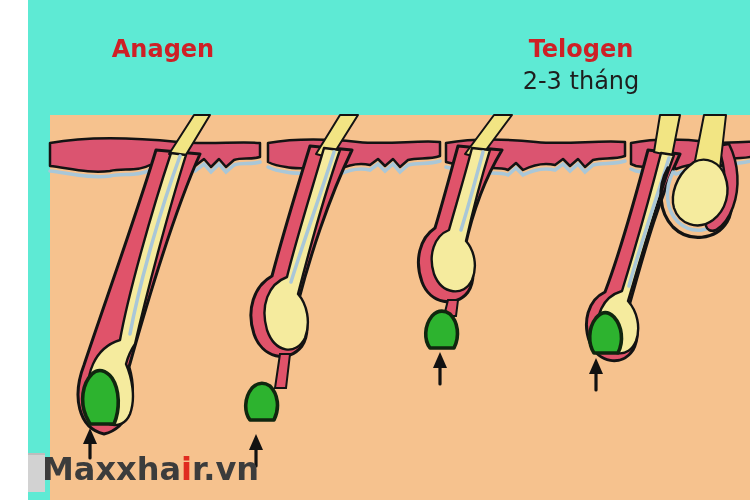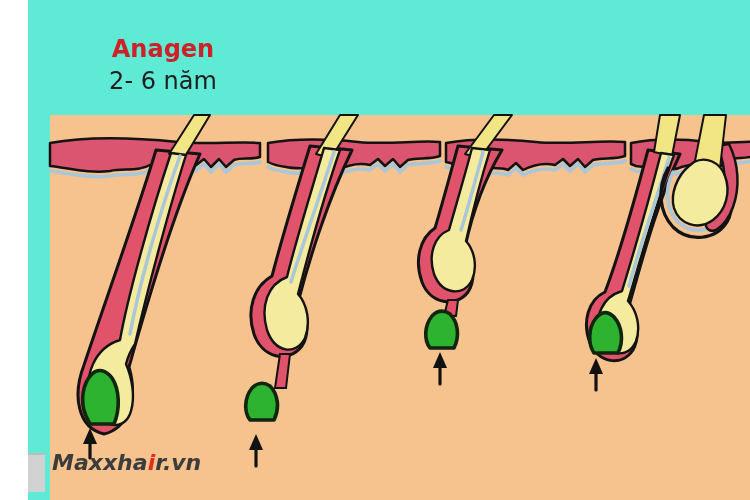--- a/index.html
+++ b/index.html
@@ -18,24 +18,23 @@
     text-align:center;line-height:1.25;
   }
   .phase-name{
     font-size:24px;font-weight:bold;color:#CE2026;
   }
   .phase-duration{
     font-size:24px;font-weight:500;color:#1E1E1E;margin-top:2px;
   }
   
   .watermark{
-    position:absolute;left:24px;top:450px;
-    font-size:22px;font-weight:bold;color:#3C3C3C;
+    position:absolute;left:14px;top:450px;
+    font-size:32px;font-weight:bold;color:#3C3C3C;
     letter-spacing:0px;
-    font-style:italic;
   }
   .watermark .accent{color:#E02B20;}
   
   .edge-artifact{
     position:absolute;left:0px;top:453px;width:17px;height:37px;
     background:#D2D2D2;border-top:2px solid #bdbdbd;
   }
   
   .skinband{fill:#DB5470;stroke:#131313;stroke-width:2.5;stroke-linejoin:round;}
   .blueline{fill:none;stroke:#A9C7D8;stroke-width:3.5;stroke-linecap:round;}
@@ -126,21 +125,24 @@
         <path class="blueline" d="M645,172 C636,190 638,210 650,222 C664,235 685,232 694,217"></path>
         <path class="skinband" d="M701,144 C711,164 712,188 705,207 C701,218 695,226 688,230 C683,232 679,230 678,226 C677,221 680,217 684,213 C693,203 698,188 696,171 C695,161 692,152 688,146 Z"></path>
         <path class="hairyellow" d="M676,115 L698,115 L692,168 L666,166 Z"></path>
         <path class="bulbyellow" d="M666,162 C678,156 692,162 697,176 C703,192 698,210 685,220 C670,231 651,224 646,208 C642,194 649,176 661,166 Z"></path>
       </g>
     </g>
   </svg>
 
   <div class="phase" style="left:50px;">
     <div class="phase-name">Anagen</div>
-    <div class="phase-duration">2- 6 năm</div>
   </div>
   <div class="phase" style="left:262px;">
+  </div>
+  <div class="phase" style="left:468px;">
+    <div class="phase-name">Telogen</div>
+    <div class="phase-duration">2-3 tháng</div>
   </div>
 
   <div class="watermark"><span>Maxxha</span><span class="accent">i</span><span>r.vn</span></div>
 
   <div class="edge-artifact"></div>
 </div>
 
 </body></html>

